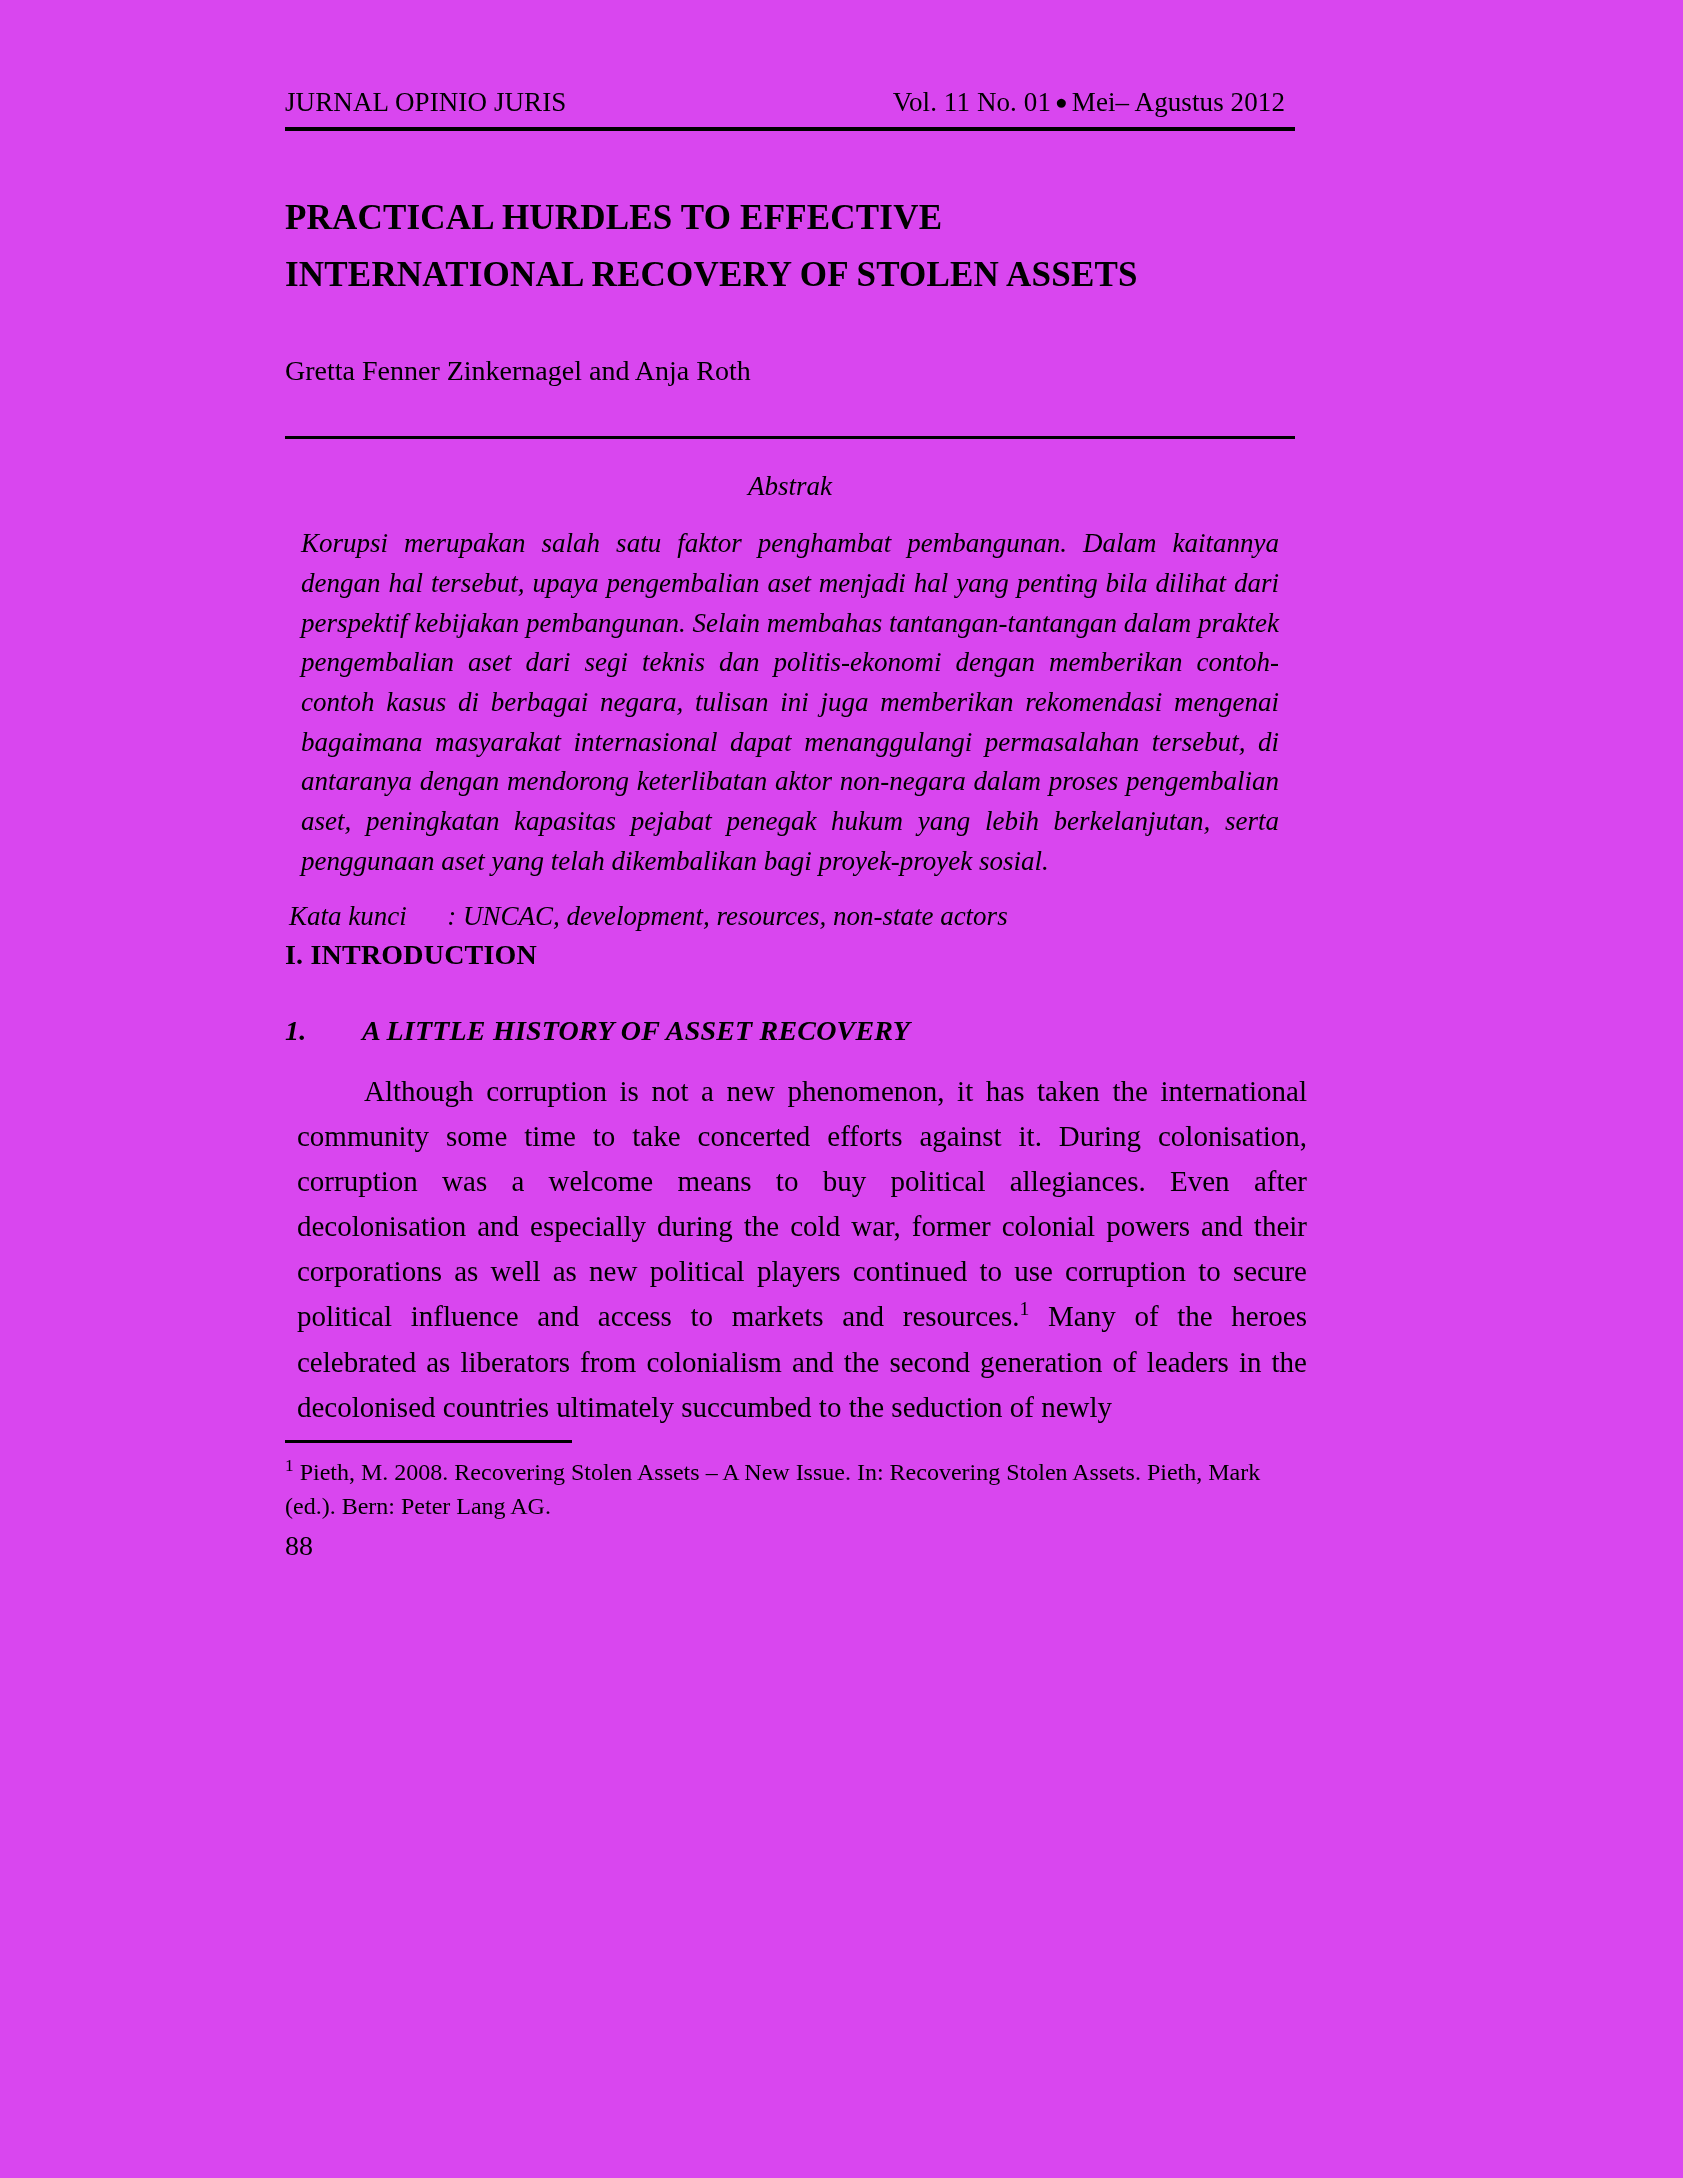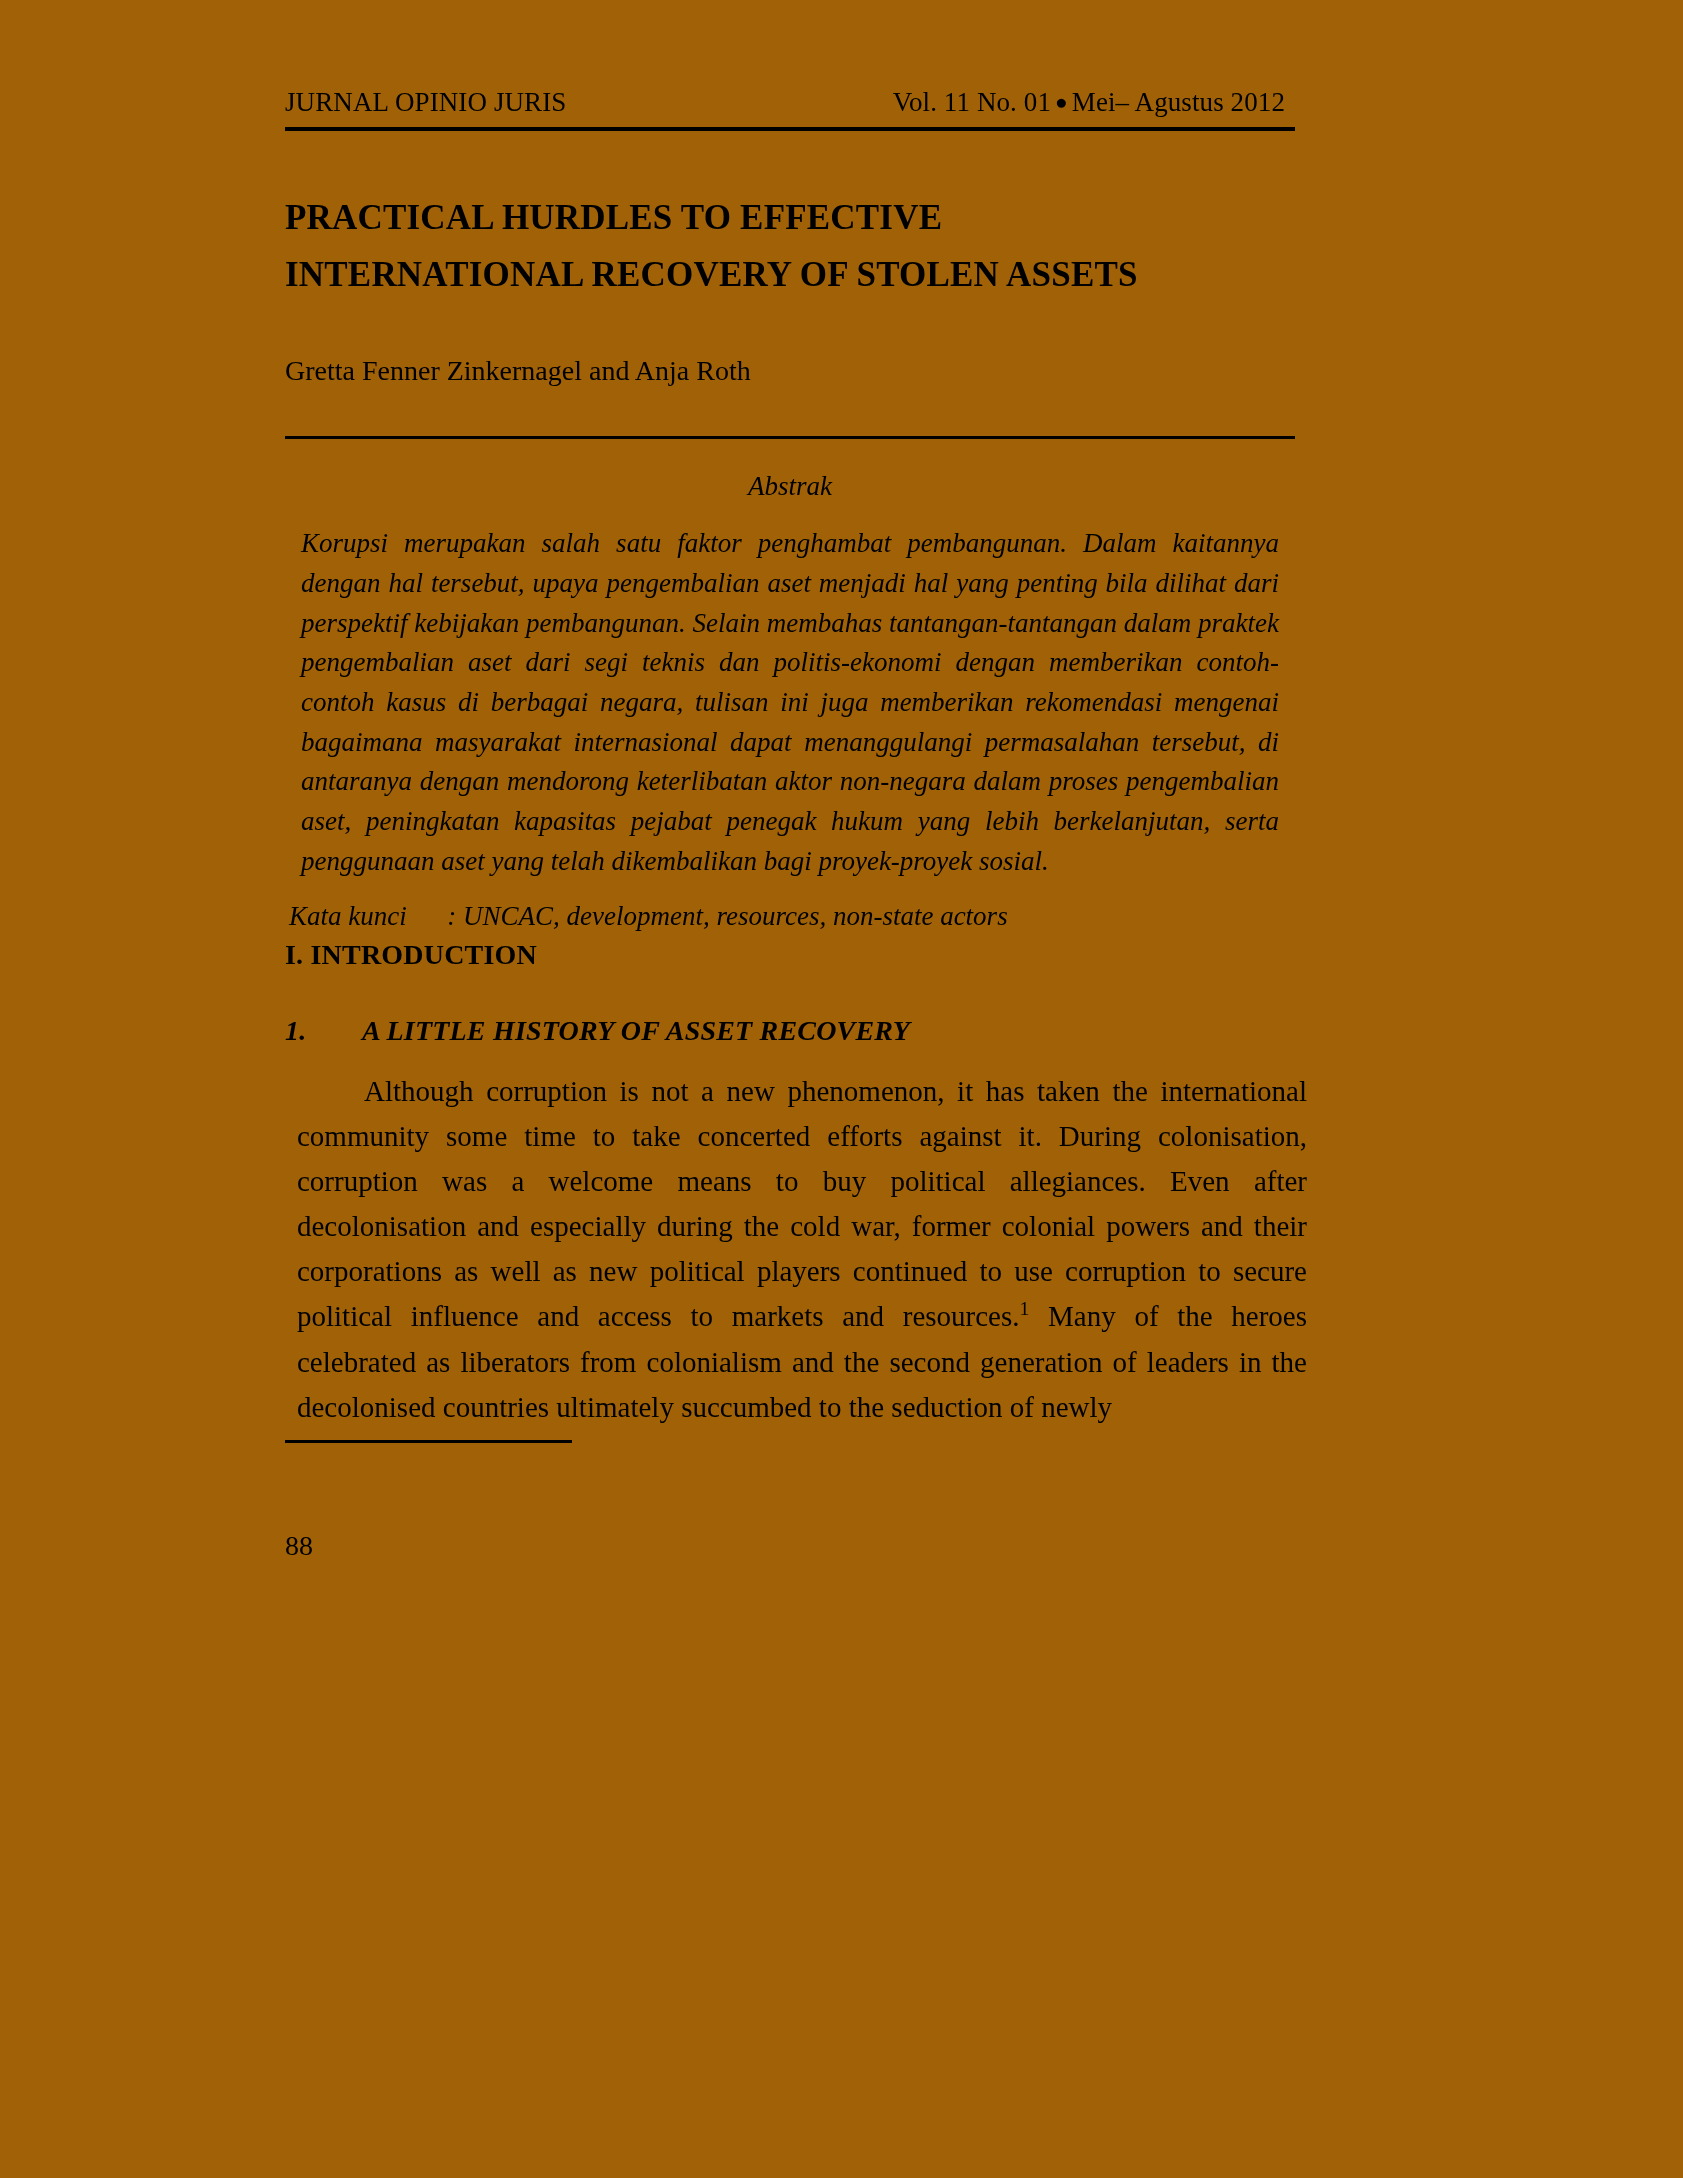--- a/index.html
+++ b/index.html
@@ -12,21 +12,21 @@
     height: 2178px;
     font-family: "Liberation Serif", "DejaVu Serif", serif;
     color: #000000;
     -webkit-font-smoothing: antialiased;
   }
 
   .page {
     position: relative;
     width: 1683px;
     height: 2178px;
-    background: #a16207;
+    background: #d946ef;
     box-sizing: border-box;
   }
 
   
   .running-head {
     position: absolute;
     left: 285px;
     top: 87px;
     width: 1010px;
     display: flex;
@@ -224,17 +224,18 @@
 
   <div class="sec-h2">
     <span class="num">1.</span>
     <span>A LITTLE HISTORY OF ASSET RECOVERY</span>
   </div>
 
   <p class="body-par"><span>Although corruption is not a new phenomenon, it has taken the international community some time to take concerted efforts against it. During colonisation, corruption was a welcome means to buy political allegiances. Even after decolonisation and especially during the cold war, former colonial powers and their corporations as well as new political players continued to use corruption to secure political influence and access to markets and resources.</span><span class="fn-ref">1</span><span> Many of the heroes celebrated as liberators from colonialism and the second generation of leaders in the decolonised countries ultimately succumbed to the seduction of newly</span></p>
 
   <div class="footnote-rule"></div>
 
+  <p class="footnote"><span class="fn-num">1</span><span> Pieth, M. 2008. Recovering Stolen Assets – A New Issue. In: Recovering Stolen Assets. Pieth, Mark (ed.). Bern: Peter Lang AG.</span></p>
 
   <div class="page-number">88</div>
 
 </div>
 
 
 </body></html>

